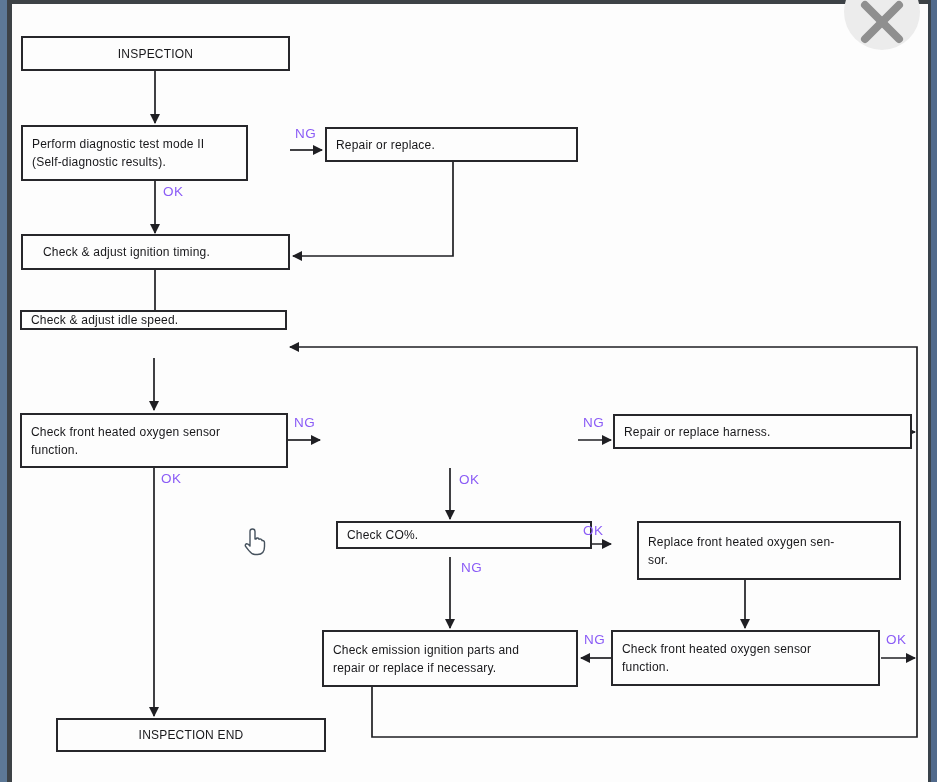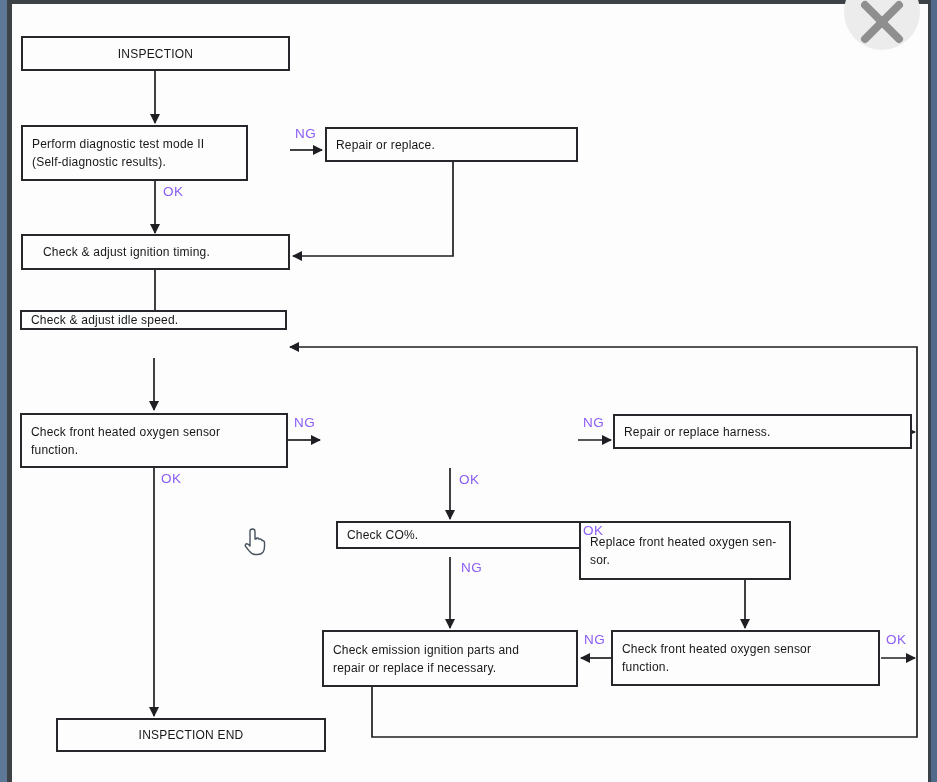--- a/index.html
+++ b/index.html
@@ -107,21 +107,21 @@
   <div class="node" style="left:20px; top:310px; width:267px; height:20px;">Check &amp; adjust idle speed.</div>
 
   <div class="node" style="left:20px; top:413px; width:268px; height:55px;">Check front heated oxygen sensor
 function.</div>
 
 
   <div class="node" style="left:613px; top:414px; width:299px; height:35px;">Repair or replace harness.</div>
 
   <div class="node" style="left:336px; top:521px; width:256px; height:28px;">Check CO%.</div>
 
-  <div class="node" style="left:579px; top:521px; width:212px; height:59px;">Replace front heated oxygen sen-
+  <div class="node" style="left:637px; top:521px; width:264px; height:59px;">Replace front heated oxygen sen-
 sor.</div>
 
   <div class="node" style="left:322px; top:630px; width:256px; height:57px;">Check emission ignition parts and
 repair or replace if necessary.</div>
 
   <div class="node" style="left:611px; top:630px; width:269px; height:56px;">Check front heated oxygen sensor
 function.</div>
 
   <div class="node center" style="left:16px; top:718px; width:270px; height:34px;margin-left:40px;">INSPECTION END</div>
 

